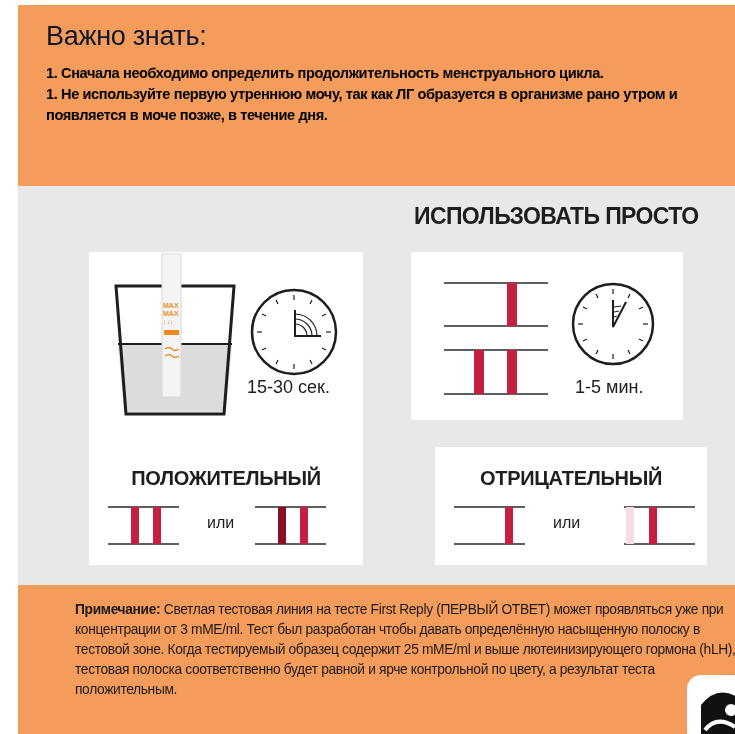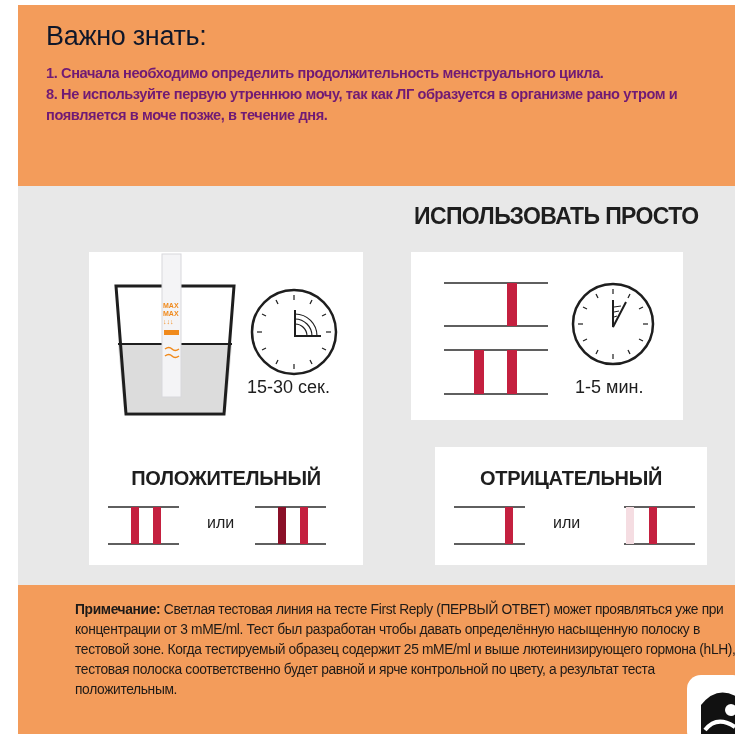--- a/index.html
+++ b/index.html
@@ -1,19 +1,19 @@
 <!DOCTYPE html>
 <html><head>
 <meta charset="utf-8">
 <style>
   html,body{margin:0;padding:0;}
   body{width:735px;height:734px;background:#fff;position:relative;overflow:hidden;font-family:"Liberation Sans",sans-serif;}
   .top{position:absolute;left:18px;top:5px;width:717px;height:181px;background:#f39c5b;}
   .top h1{position:absolute;left:28px;top:16px;margin:0;font-size:27px;font-weight:normal;color:#0f172a;letter-spacing:-0.3px;}
-  .top .list{position:absolute;left:28px;top:58px;width:690px;font-size:14.6px;line-height:21px;color:#701a75;font-weight:bold;letter-spacing:-0.4px;}
+  .top .list{position:absolute;left:28px;top:58px;width:690px;font-size:14.6px;line-height:21px;color:#000000;font-weight:bold;letter-spacing:-0.4px;}
   .gray{position:absolute;left:18px;top:186px;width:717px;height:399px;background:#e8e8e8;}
   .use-title{position:absolute;left:414px;top:203px;font-size:23px;font-weight:bold;color:#1e1e1e;letter-spacing:-0.6px;}
   .card{position:absolute;background:#fff;}
   .c1{left:89px;top:252px;width:274px;height:212px;}
   .c2{left:411px;top:252px;width:272px;height:168px;text-align:center;}
   .c3{left:89px;top:447px;width:274px;height:118px;}
   .c4{left:411px;top:447px;width:272px;height:118px;margin-left:24px;}
   .lbl{position:absolute;font-size:18px;color:#1e1e1e;}
   .rtitle{position:absolute;left:0;right:0;top:20px;text-align:center;font-size:20px;font-weight:bold;color:#1e1e1e;letter-spacing:-0.3px;}
   .ili{position:absolute;font-size:16px;color:#1e1e1e;top:67px;}
@@ -22,21 +22,21 @@
   .note b{font-weight:bold;}
   .badge{position:absolute;left:687px;top:675px;width:60px;height:70px;background:#fff;border-radius:14px;}
 </style>
 </head>
 <body>
 
 <div class="top">
   <h1>Важно знать:</h1>
   <div class="list">
     <div>1. Сначала необходимо определить продолжительность менструального цикла.</div>
-    <div>8. Не используйте первую утреннюю мочу, так как ЛГ образуется в организме рано утром и появляется в моче позже, в течение дня.</div>
+    <div>1. Не используйте первую утреннюю мочу, так как ЛГ образуется в организме рано утром и появляется в моче позже, в течение дня.</div>
   </div>
 </div>
 
 <div class="gray"></div>
 <div class="use-title">ИСПОЛЬЗОВАТЬ ПРОСТО</div>
 
 <div class="card c1">
   <svg width="274" height="168" style="position:absolute;left:0;top:0">
     <polygon points="27,39 145,39 145,92 27,92" fill="#fff"></polygon>
     <polygon points="29,92 143,92 137,160 35,160" fill="#dcdcdc"></polygon>

